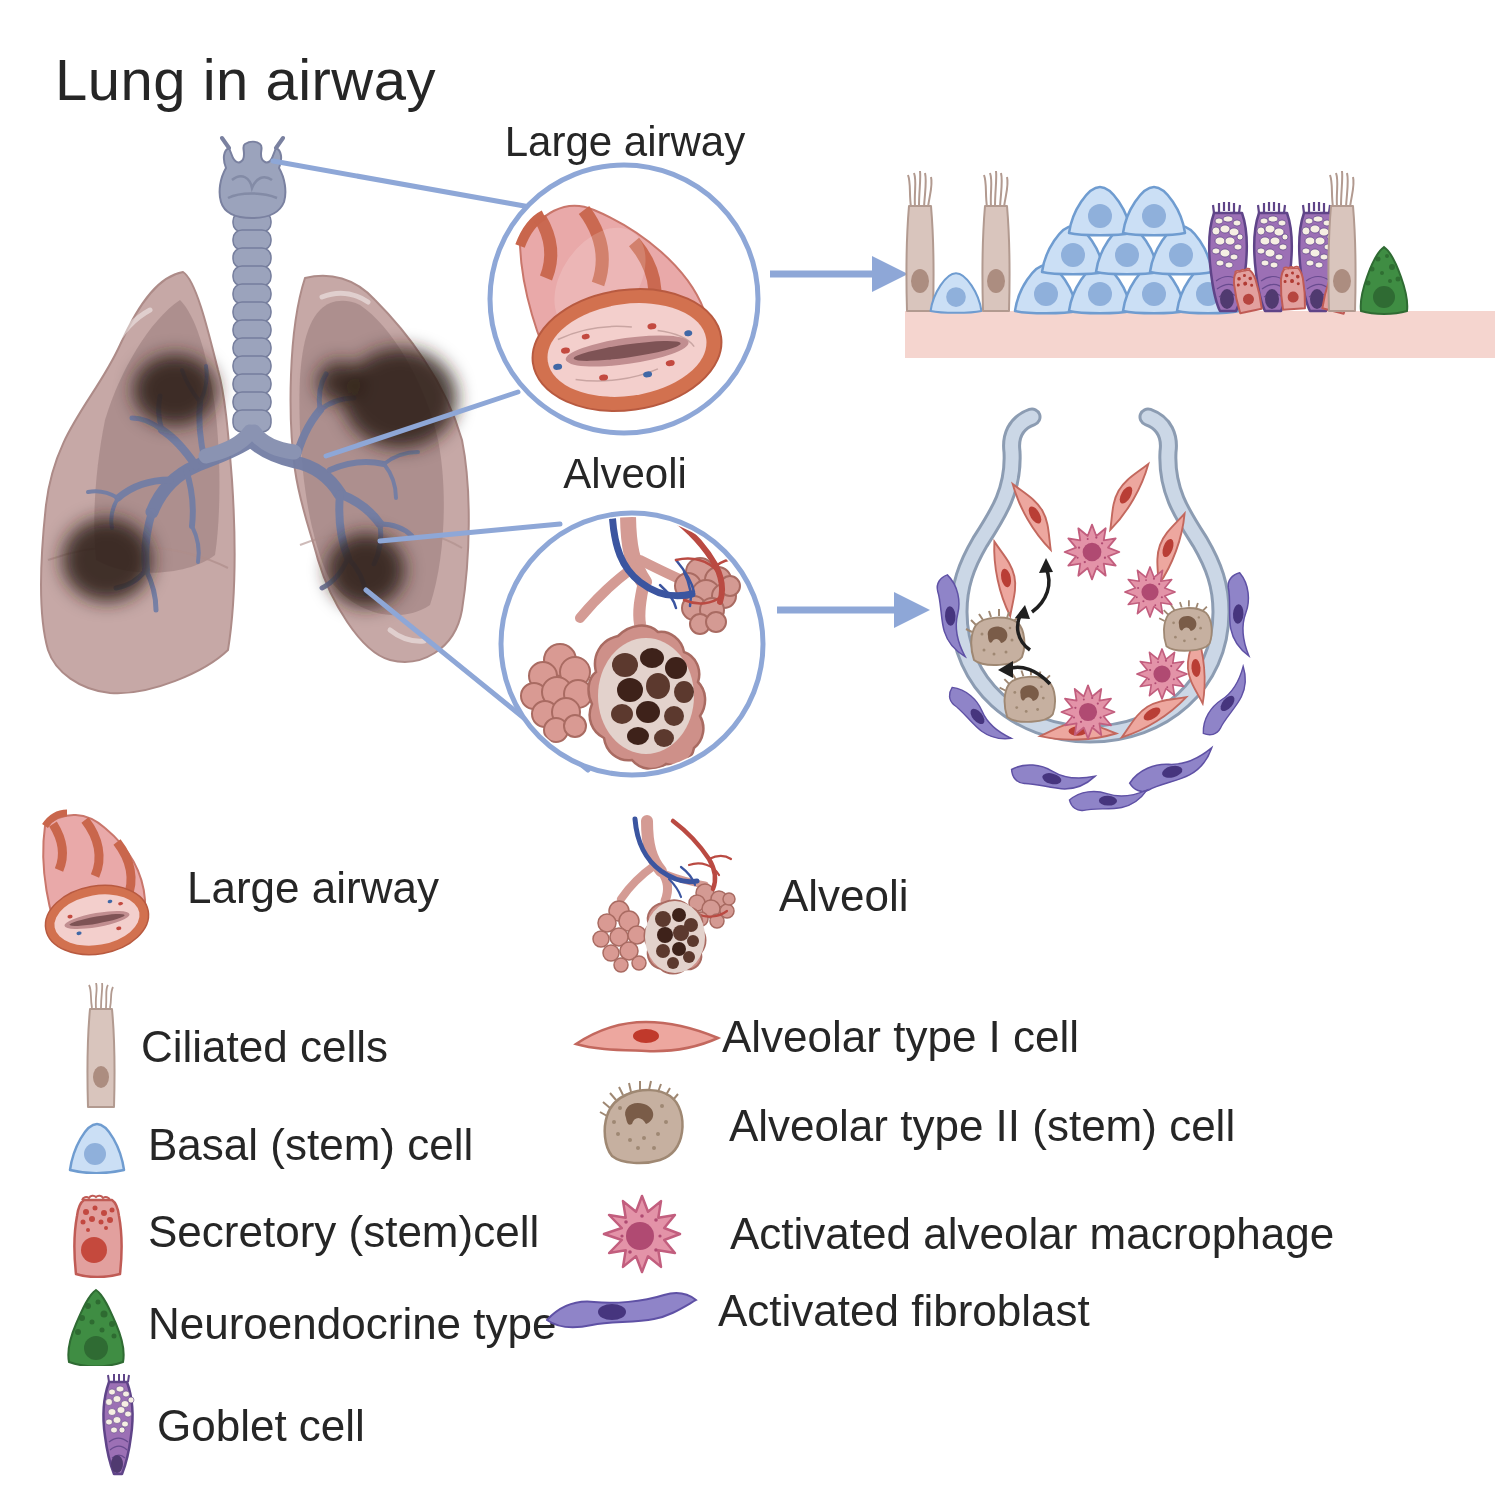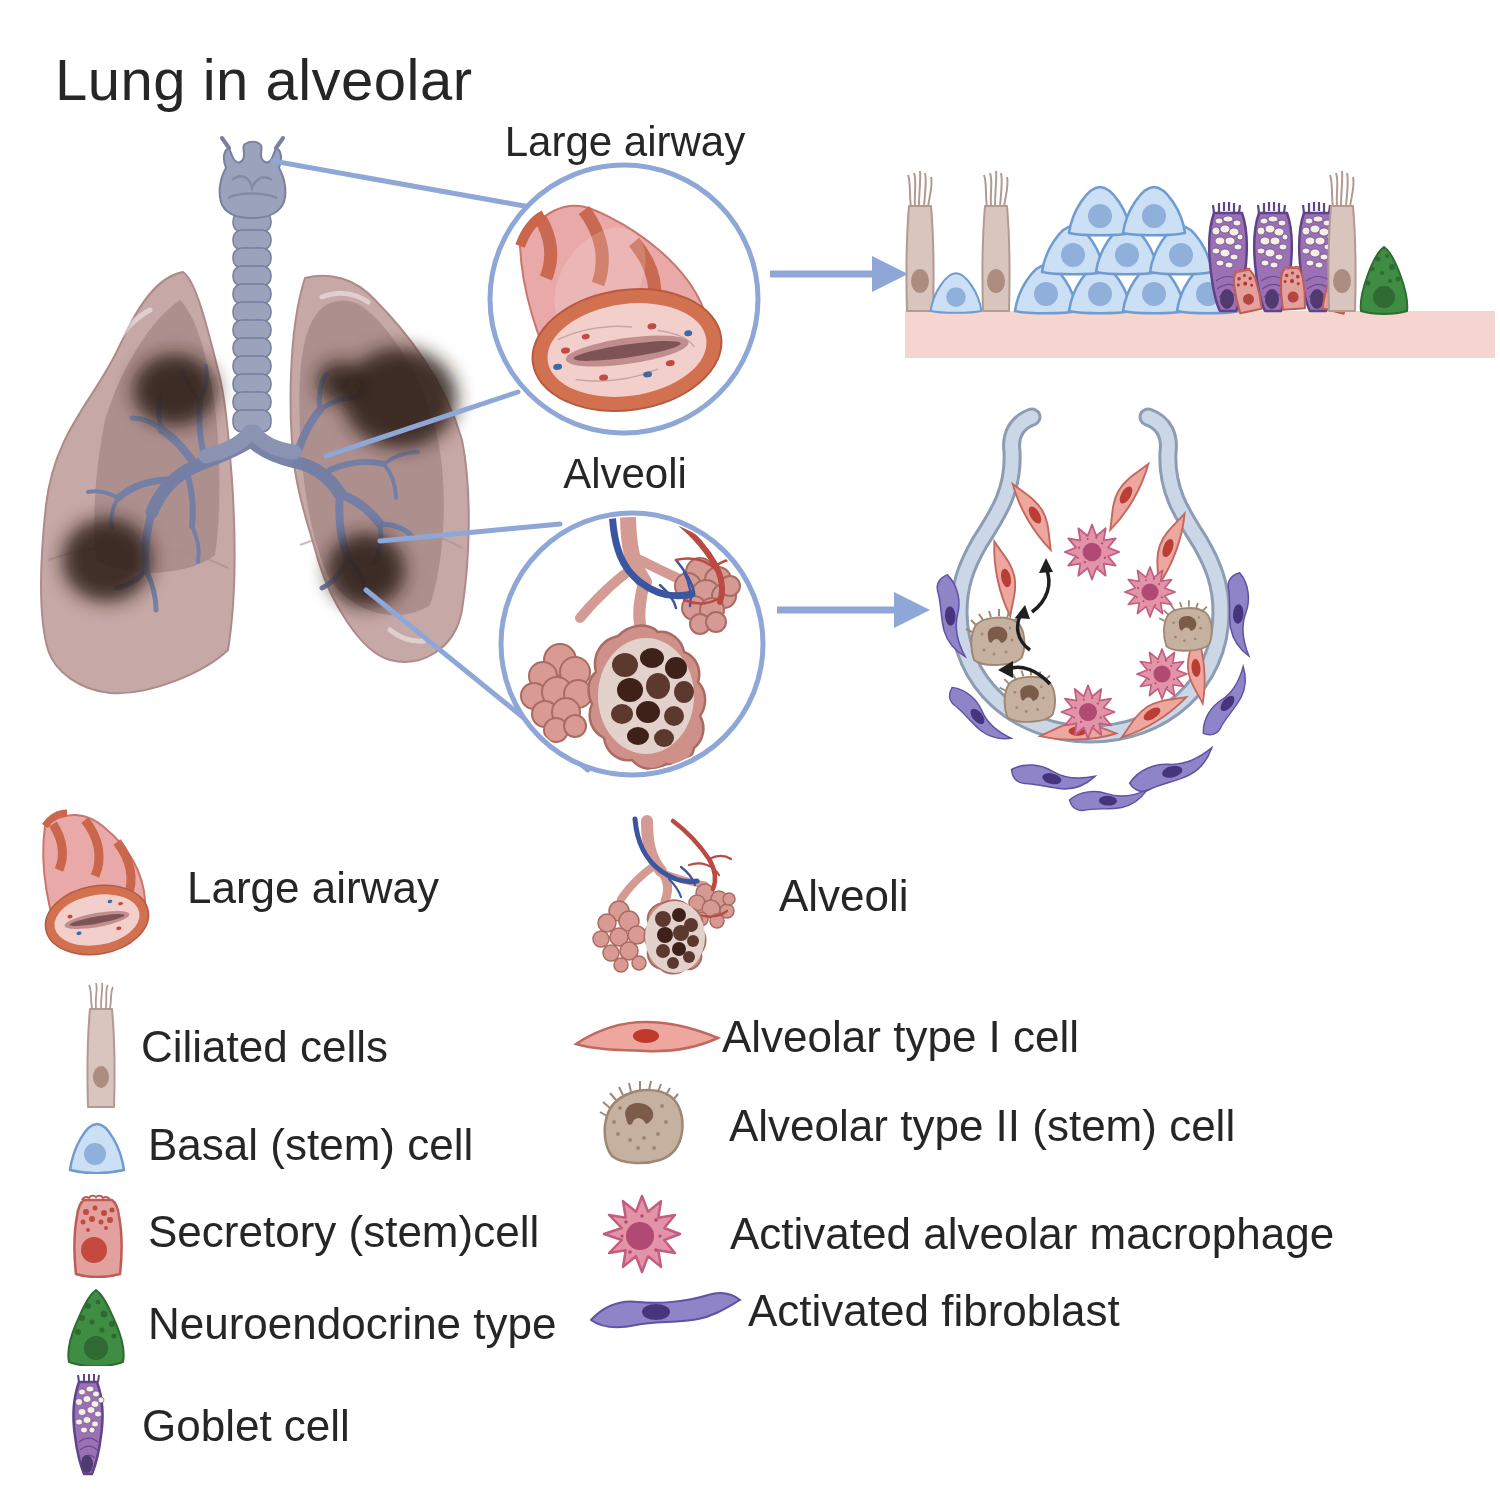--- a/index.html
+++ b/index.html
@@ -411,21 +411,21 @@
     <path d="M 1050,684 C 1037,670 1021,664 1008,669"></path>
   </g>
   <g fill="#1f1f1f">
     <polygon points="1039,573 1046,558 1053,572"></polygon>
     <polygon points="1015,618 1025,605 1030,619"></polygon>
     <polygon points="1013,661 998,670 1013,678"></polygon>
   </g>
 </g>
 </svg>
 
-<div class="abs title" style="left:55px;top:46px">Lung in alveolar</div>
+<div class="abs title" style="left:55px;top:46px">Lung in airway</div>
 <div class="abs inset-label" style="left:455px;top:118px;width:340px">Large airway</div>
 <div class="abs inset-label" style="left:500px;top:450px;width:250px">Alveoli</div>
 
 <div class="lg-row" style="left:25px;top:808px;gap:22px">
   <svg width="140" height="160" viewBox="0 0 140 160">
     <path d="M 20,18 C 40,2 62,4 80,20 C 104,40 118,64 120,92 C 121,108 116,122 108,130 L 38,138 C 24,108 14,60 20,18 Z" fill="#E9A9A9" stroke="#C9766B" stroke-width="2"></path>
     <path d="M 20,18 C 26,9 34,5 42,5" stroke="#C9664C" stroke-width="7" fill="none"></path>
     <g stroke="#C9664C" stroke-width="9" fill="none">
       <path d="M 28,16 C 38,32 40,48 34,62"></path>
           <path d="M 60,12 C 74,30 78,50 70,68"></path>
@@ -506,21 +506,21 @@
           <circle cx="48" cy="42" r="3"></circle>
       <circle cx="14" cy="50" r="3"></circle>
           <circle cx="38" cy="48" r="2.5"></circle>
           <circle cx="50" cy="54" r="2.5"></circle>
     </g>
     <circle cx="32" cy="66" r="12" fill="#2F6B33"></circle>
   </svg>
   <span class="lg-label">Neuroendocrine type</span>
 </div>
 
-<div class="lg-row" style="left:65px;top:1374px;gap:31px">
+<div class="lg-row" style="left:95px;top:1374px;gap:16px">
   <svg width="46" height="104" viewBox="0 0 46 104">
     <path d="M 14,8 L 32,8 C 37,22 39,42 36,62 C 34,78 31,90 27,100 L 19,100 C 15,90 12,78 10,62 C 7,42 9,22 14,8 Z" fill="#9C70B5" stroke="#5F4488" stroke-width="2.5" stroke-linejoin="round"></path>
     <path d="M 14,8 L 13,1 M 19,7 L 19,0 M 24,7 L 24,0 M 29,7 L 29,0 M 33,8 L 34,1" stroke="#5F4488" stroke-width="2"></path>
     <g fill="#F6EFE3" stroke="#5F4488" stroke-width="0.6">
       <ellipse cx="17" cy="18" rx="3.5" ry="3"></ellipse>
           <ellipse cx="25" cy="15" rx="4" ry="3"></ellipse>
           <ellipse cx="31" cy="20" rx="3.5" ry="3"></ellipse>
       <ellipse cx="14" cy="28" rx="3.5" ry="3.5"></ellipse>
           <ellipse cx="22" cy="25" rx="4" ry="3.5"></ellipse>
           <ellipse cx="30" cy="30" rx="4" ry="3.5"></ellipse>
@@ -636,21 +636,21 @@
           <circle cx="30" cy="62" r="1.8"></circle>
       <circle cx="56" cy="60" r="1.8"></circle>
           <circle cx="42" cy="26" r="1.8"></circle>
           <circle cx="22" cy="46" r="1.6"></circle>
           <circle cx="60" cy="46" r="1.6"></circle>
     </g>
   </svg>
   <span class="lg-label">Activated alveolar macrophage</span>
 </div>
 
-<div class="lg-row" style="left:590px;top:1286px;gap:6px">
+<div class="lg-row" style="left:546px;top:1286px;gap:20px">
   <svg width="152" height="50" viewBox="0 0 152 50">
     <path d="M 1,34 C 14,20 30,14 48,16 C 68,18 96,16 118,9 C 128,6 140,6 150,14 C 136,22 124,30 108,33 C 88,37 64,35 46,39 C 28,43 12,42 1,34 Z" fill="#8F84C8" stroke="#5F51A5" stroke-width="2"></path>
     <ellipse cx="66" cy="26" rx="14" ry="8" fill="#46357E"></ellipse>
   </svg>
   <span class="lg-label">Activated fibroblast</span>
 </div>
 
 </div>
 
 </body></html>

